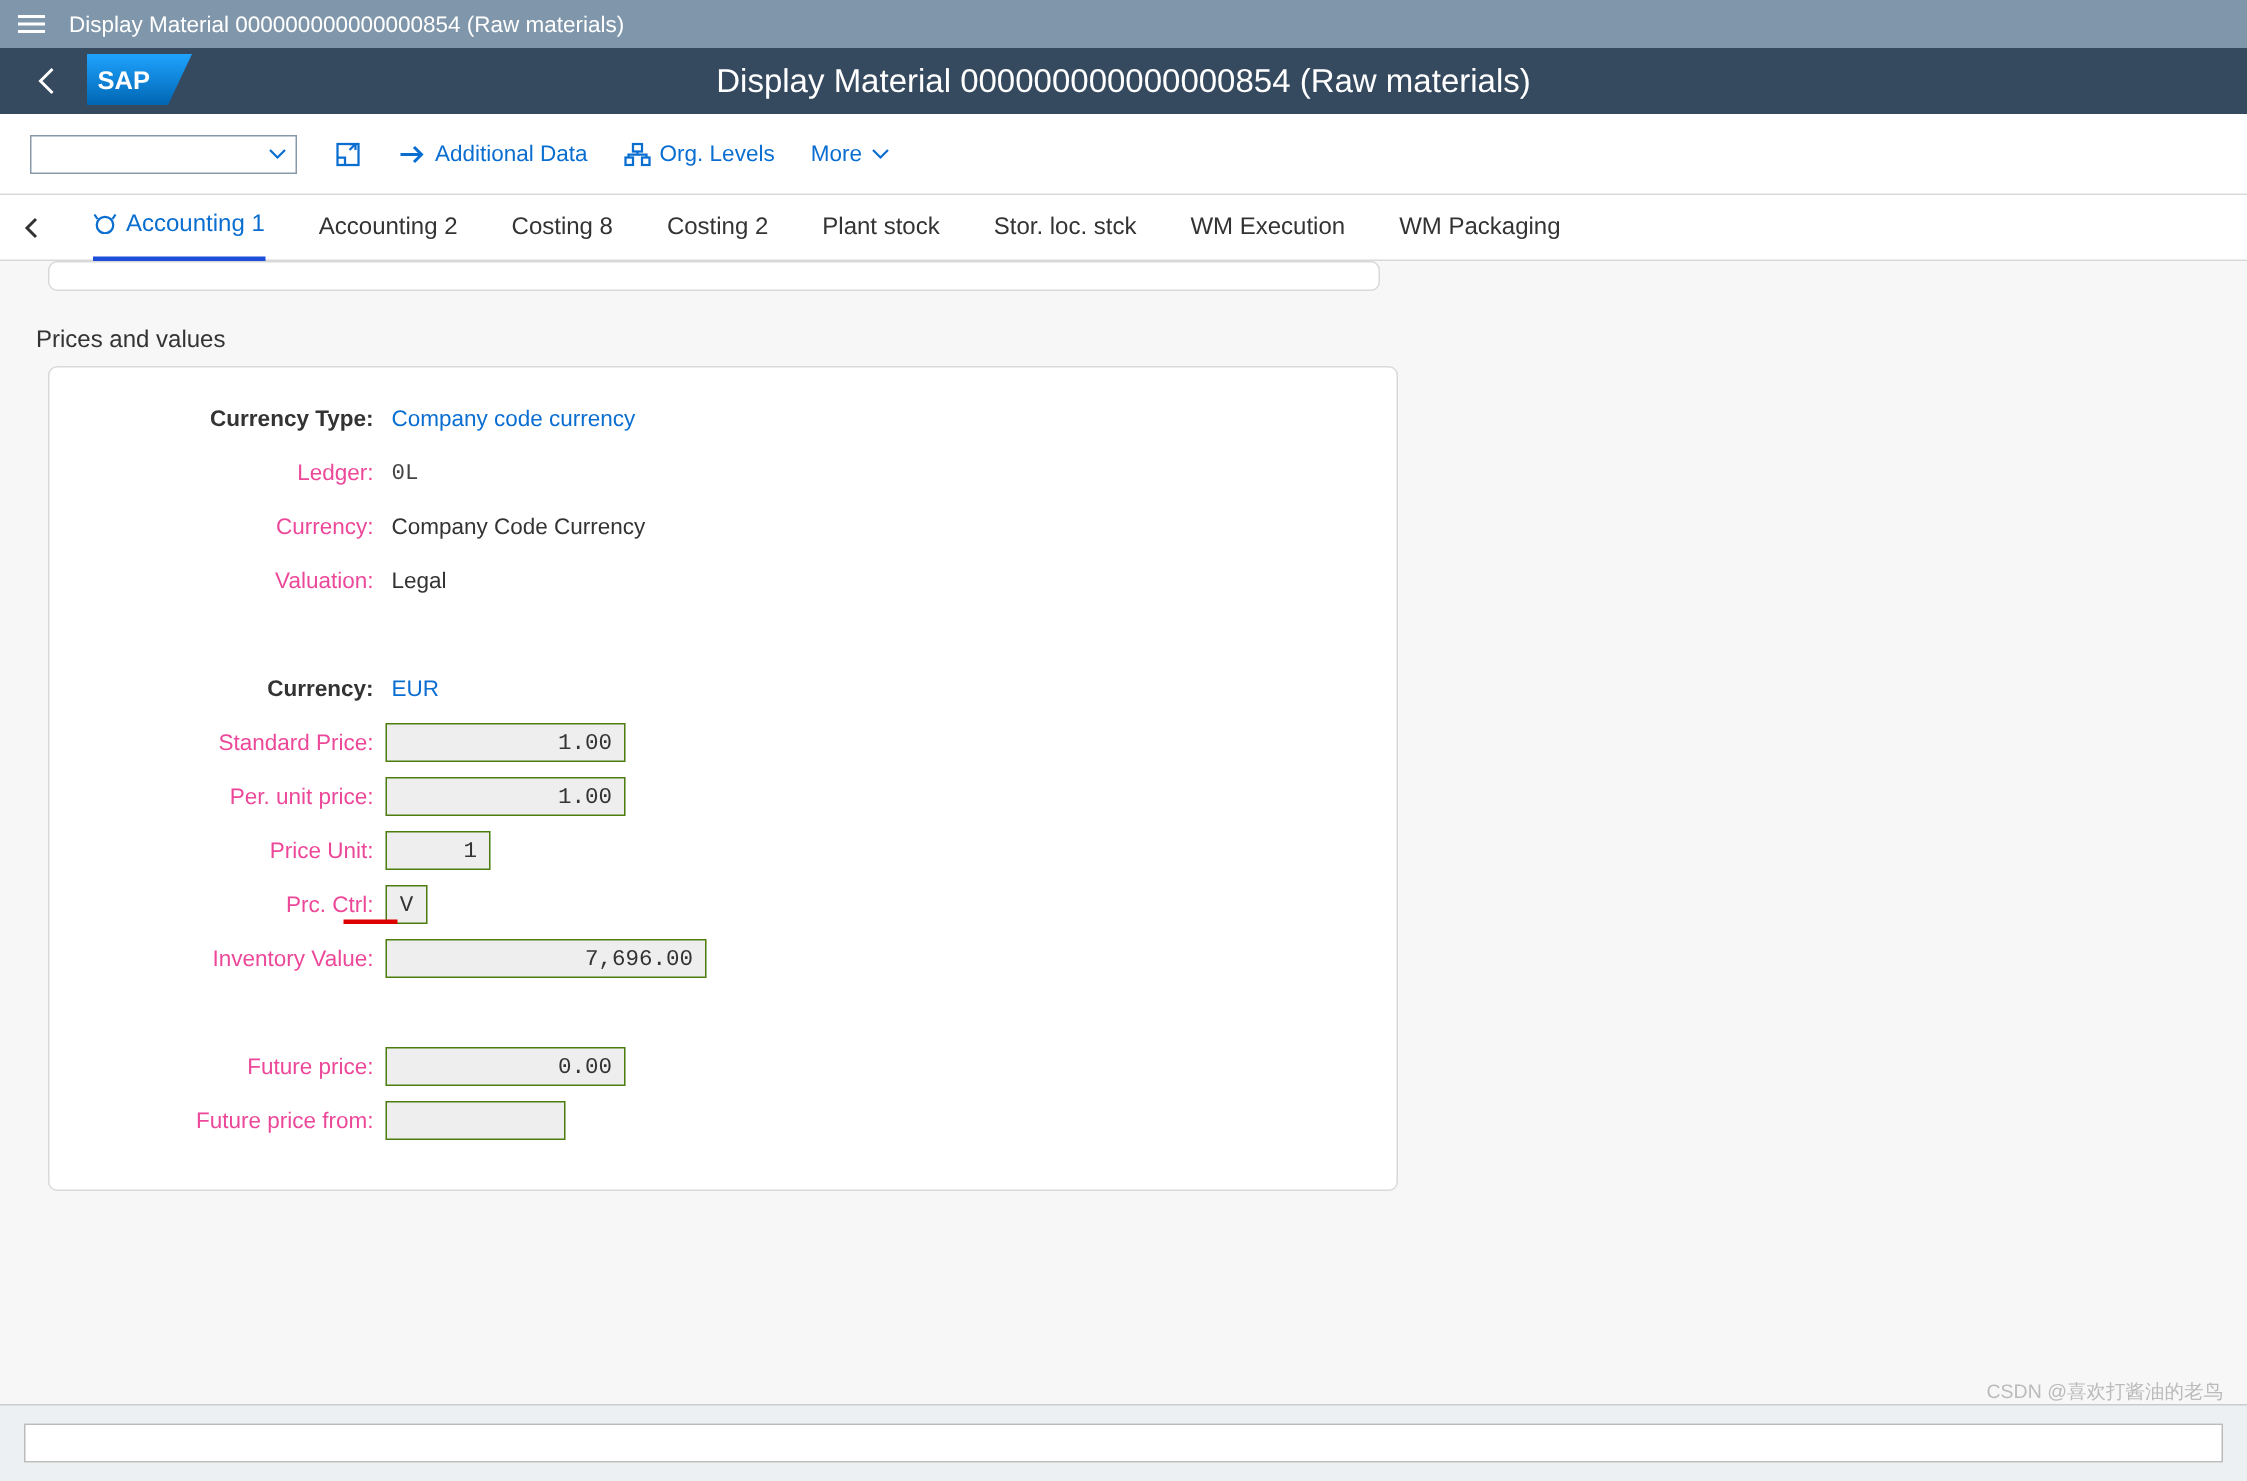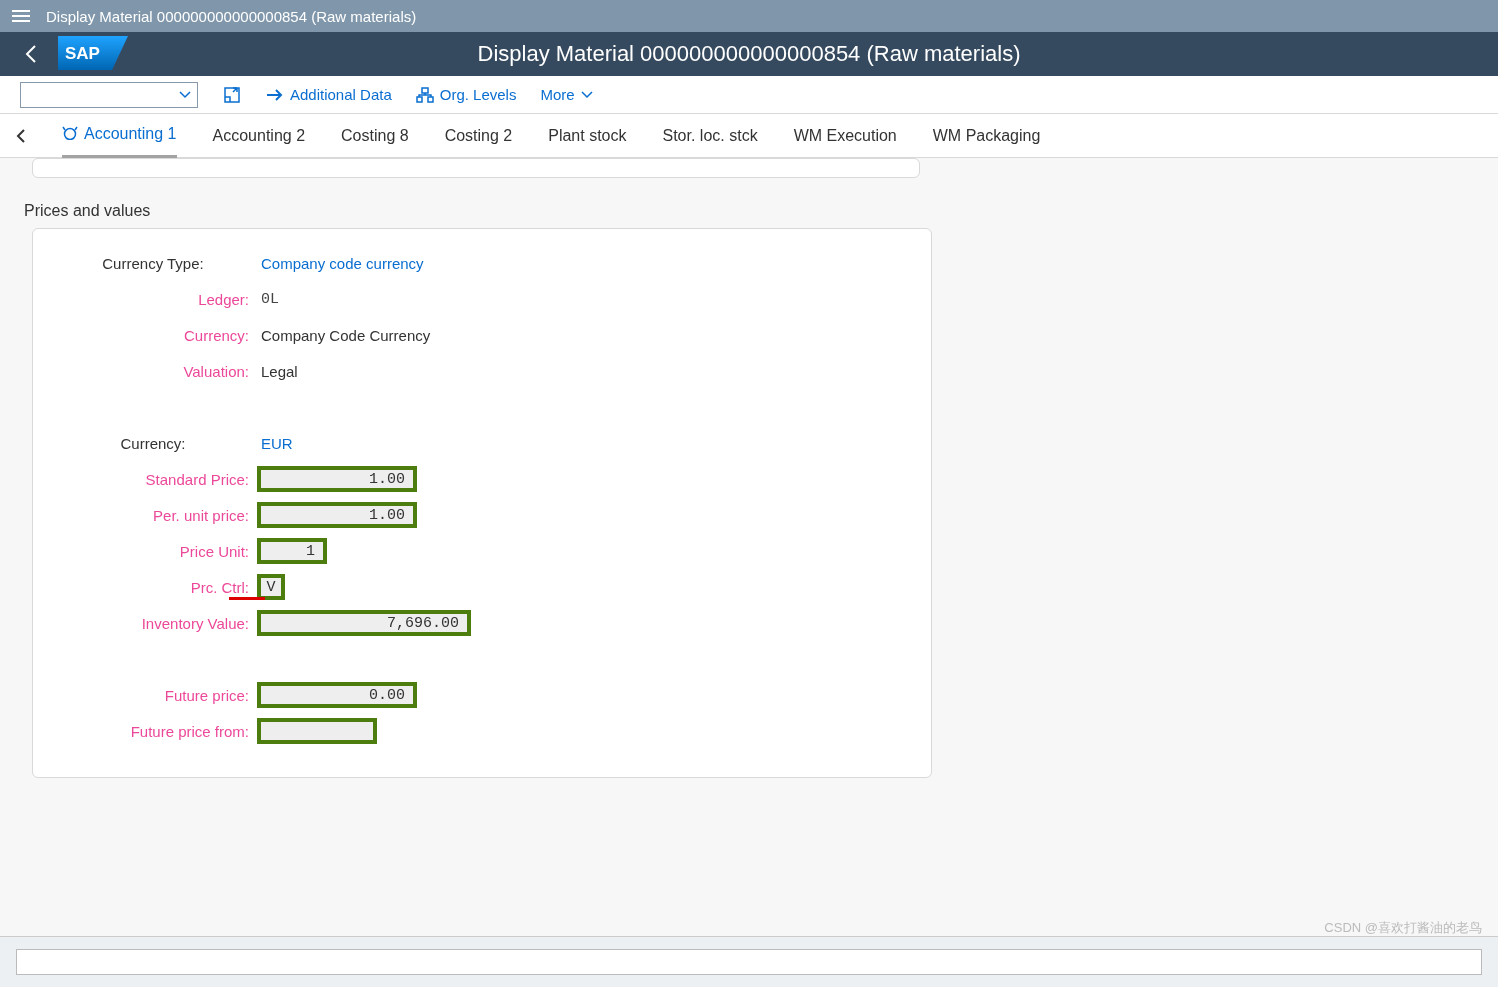--- a/index.html
+++ b/index.html
@@ -9,47 +9,47 @@
 .hamburger { display: flex; flex-direction: column; gap: 3px; margin-right: 16px; cursor: pointer; }
 .hamburger div { width: 18px; height: 2px; background: #fff; }
 .top-title { font-size: 15px; }
 
 .header-bar { background: #354a5f; height: 44px; display: flex; align-items: center; padding: 0 12px; position: relative; }
 .back-arrow { width: 38px; height: 38px; display: flex; align-items: center; justify-content: center; cursor: pointer; }
 .back-arrow svg { width: 12px; height: 18px; }
 .sap-logo { margin-left: 8px; }
 .header-title { color: #fff; font-size: 22px; position: absolute; left: 50%; transform: translateX(-50%); }
 
-.toolbar { background: #fff; border-bottom: 1px solid #d9d9d9; height: 38px; display: flex; align-items: center; padding: 0 20px; gap: 24px; }
+.toolbar { background: #fff; border-bottom: 1px solid #d9d9d9; height: 54px; display: flex; align-items: center; padding: 0 20px; gap: 24px; }
 .views-dropdown { width: 178px; height: 26px; border: 1px solid #89a; background: #fff; display: flex; align-items: center; justify-content: flex-end; padding: 0 6px; cursor: pointer; }
 .views-dropdown svg { width: 12px; height: 8px; }
 .toolbar-icon-btn { color: #0a6ed1; cursor: pointer; display: flex; align-items: center; }
 .toolbar-btn { color: #0a6ed1; cursor: pointer; display: flex; align-items: center; gap: 6px; font-size: 15px; }
 
 .tabs-wrap { background: #fff; border-bottom: 1px solid #d9d9d9; height: 44px; display: flex; align-items: center; padding: 0 16px; gap: 36px; }
 .tab-nav-arrow { color: #333; cursor: pointer; display: flex; align-items: center; }
 .tab { color: #333; font-size: 16px; cursor: pointer; display: flex; align-items: center; gap: 6px; height: 44px; }
-.tab.active { color: #0a6ed1; border-bottom: 3px solid #a3a3a3; }
+.tab.active { color: #0a6ed1; border-bottom: 3px solid #1d4ed8; }
 .tab.nav-prev { color: #333; }
 
 .content-area { padding: 0 20px 40px 20px; }
 .empty-panel { background: #fff; border: 1px solid #d9d9d9; border-radius: 6px; height: 20px; margin: 0 0 24px 0; }
 
 .section-title { font-size: 16px; color: #333; margin: 6px 0 8px 4px; }
 .panel { background: #fff; border: 1px solid #d9d9d9; border-radius: 6px; padding: 16px 24px 28px 24px; width: 900px; }
 
 .form-row { display: flex; align-items: center; height: 36px; }
 .form-row.gap-top { margin-top: 36px; }
 .form-label { width: 200px; text-align: right; padding-right: 8px; font-size: 15px; color: #ec4899; }
-.form-label.bold { font-weight: normal; color: #333; text-align: center; }
+.form-label.bold { font-weight: bold; color: #333; }
 .form-value { padding-left: 4px; font-size: 15px; }
 .form-value.link { color: #0a6ed1; }
 .form-value.mono { font-family: "Courier New", monospace; color: #444; }
 
-.input-box { background: #eee; border: 4px solid #4d7c0f; height: 26px; display: flex; align-items: center; justify-content: flex-end; padding: 0 8px; font-family: "Courier New", monospace; font-size: 15px; color: #333; }
+.input-box { background: #eee; border: 1px solid #4d7c0f; height: 26px; display: flex; align-items: center; justify-content: flex-end; padding: 0 8px; font-family: "Courier New", monospace; font-size: 15px; color: #333; }
 .input-box.w160 { width: 160px; }
 .input-box.w70 { width: 70px; }
 .input-box.w28 { width: 28px; justify-content: center; padding: 0 4px; }
 .input-box.w210 { width: 214px; }
 .input-box.w120 { width: 120px; }
 .input-box.empty-future { background: #eee; }
 
 .redline { position: absolute; width: 36px; height: 2.5px; background: #d00; }
 
 .footer-input-area { position: fixed; bottom: 0; left: 0; right: 0; padding: 12px 16px; background: #edf0f3; border-top: 1px solid #ccc; }

